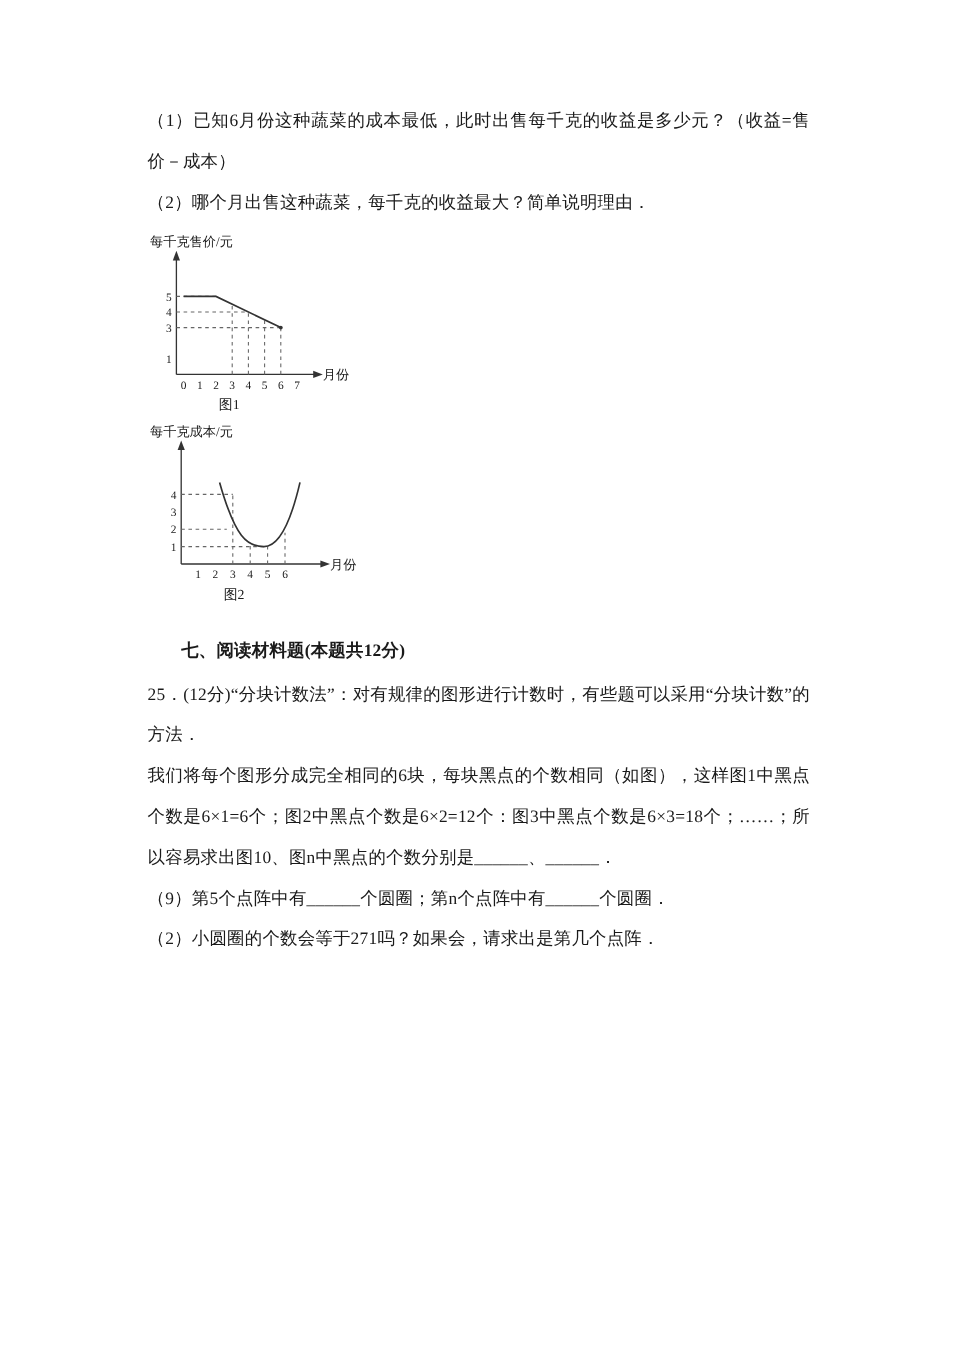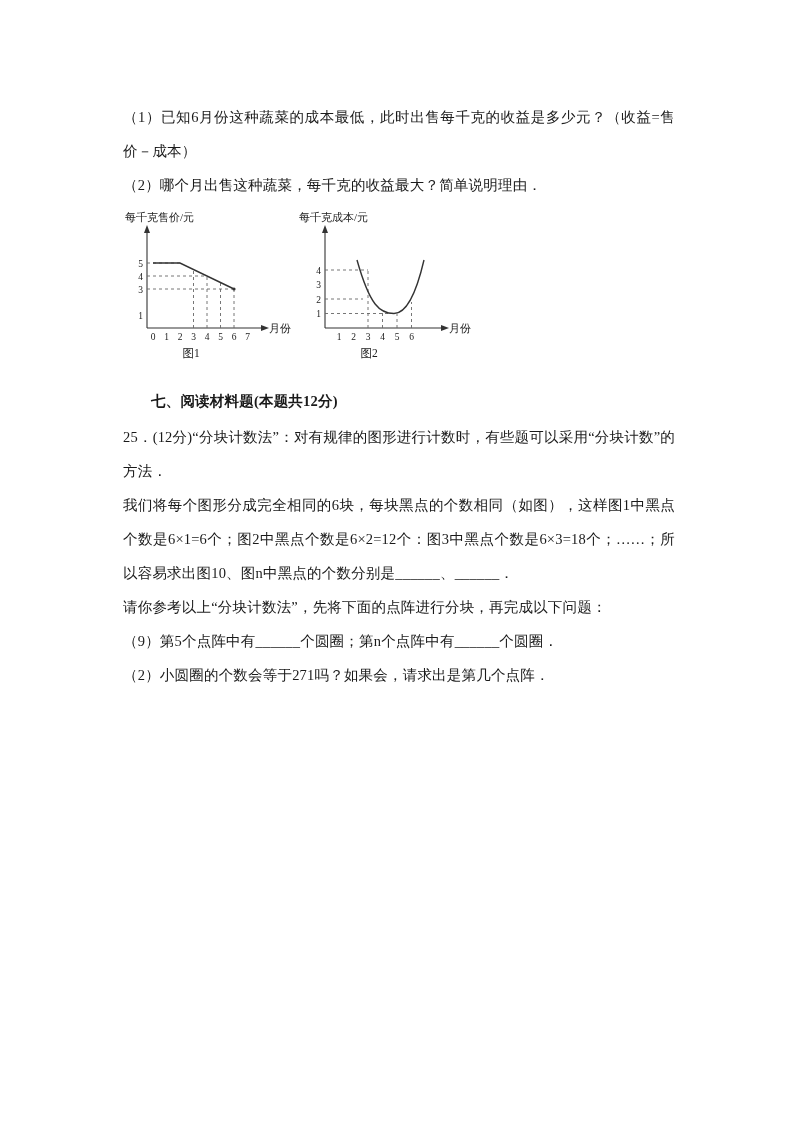--- a/index.html
+++ b/index.html
@@ -8,40 +8,41 @@
     width: 794px;
     height: 1123px;
     background: #ffffff;
     font-family: "Liberation Serif", "DejaVu Serif", serif;
     color: #1a1a1a;
     overflow: hidden;
   }
   .content {
     position: absolute;
     left: 123px;
-    top: 100px;
+    top: 84px;
     width: 552px;
   }
   .para {
     margin: 0;
     font-size: 14.5px;
     line-height: 34px;
     text-align: justify;
     letter-spacing: 0.2px;
   }
   .section-title {
     font-weight: bold;
     margin-top: 22px;
     margin-left: 28px;
   }
   .gap-sm { margin-top: 2px; }
   .figures {
     display: flex;
     gap: 6px;
     margin: 8px 0 10px 0;
+    flex-direction: column;
   }
   .figure { position: relative; }
   svg { display:block; }
   svg text {
     font-family: "Liberation Serif", "DejaVu Serif", serif;
     fill: #1a1a1a;
   }
   .tick { font-size: 9.5px; }
   .axis-title { font-size: 11px; }
   .fig-caption { font-size: 11.5px; }
@@ -153,18 +154,17 @@
           <text class="fig-caption" x="72" y="147" text-anchor="middle">图2</text>
         </svg>
       </div>
 
     </div>
 
     <p class="para section-title">七、阅读材料题(本题共12分)</p>
 
     <p class="para gap-sm">25．(12分)“分块计数法”：对有规律的图形进行计数时，有些题可以采用“分块计数”的方法．</p>
     <p class="para">我们将每个图形分成完全相同的6块，每块黑点的个数相同（如图），这样图1中黑点个数是6×1=6个；图2中黑点个数是6×2=12个：图3中黑点个数是6×3=18个；……；所以容易求出图10、图n中黑点的个数分别是______、______．</p>
-    <p class="para">请你参考以上“分块计数法”，先将下面的点阵进行分块，再完成以下问题：</p>
     <p class="para">（9）第5个点阵中有______个圆圈；第n个点阵中有______个圆圈．</p>
     <p class="para">（2）小圆圈的个数会等于271吗？如果会，请求出是第几个点阵．</p>
 
   </div>
 </div>
 
 </body></html>

